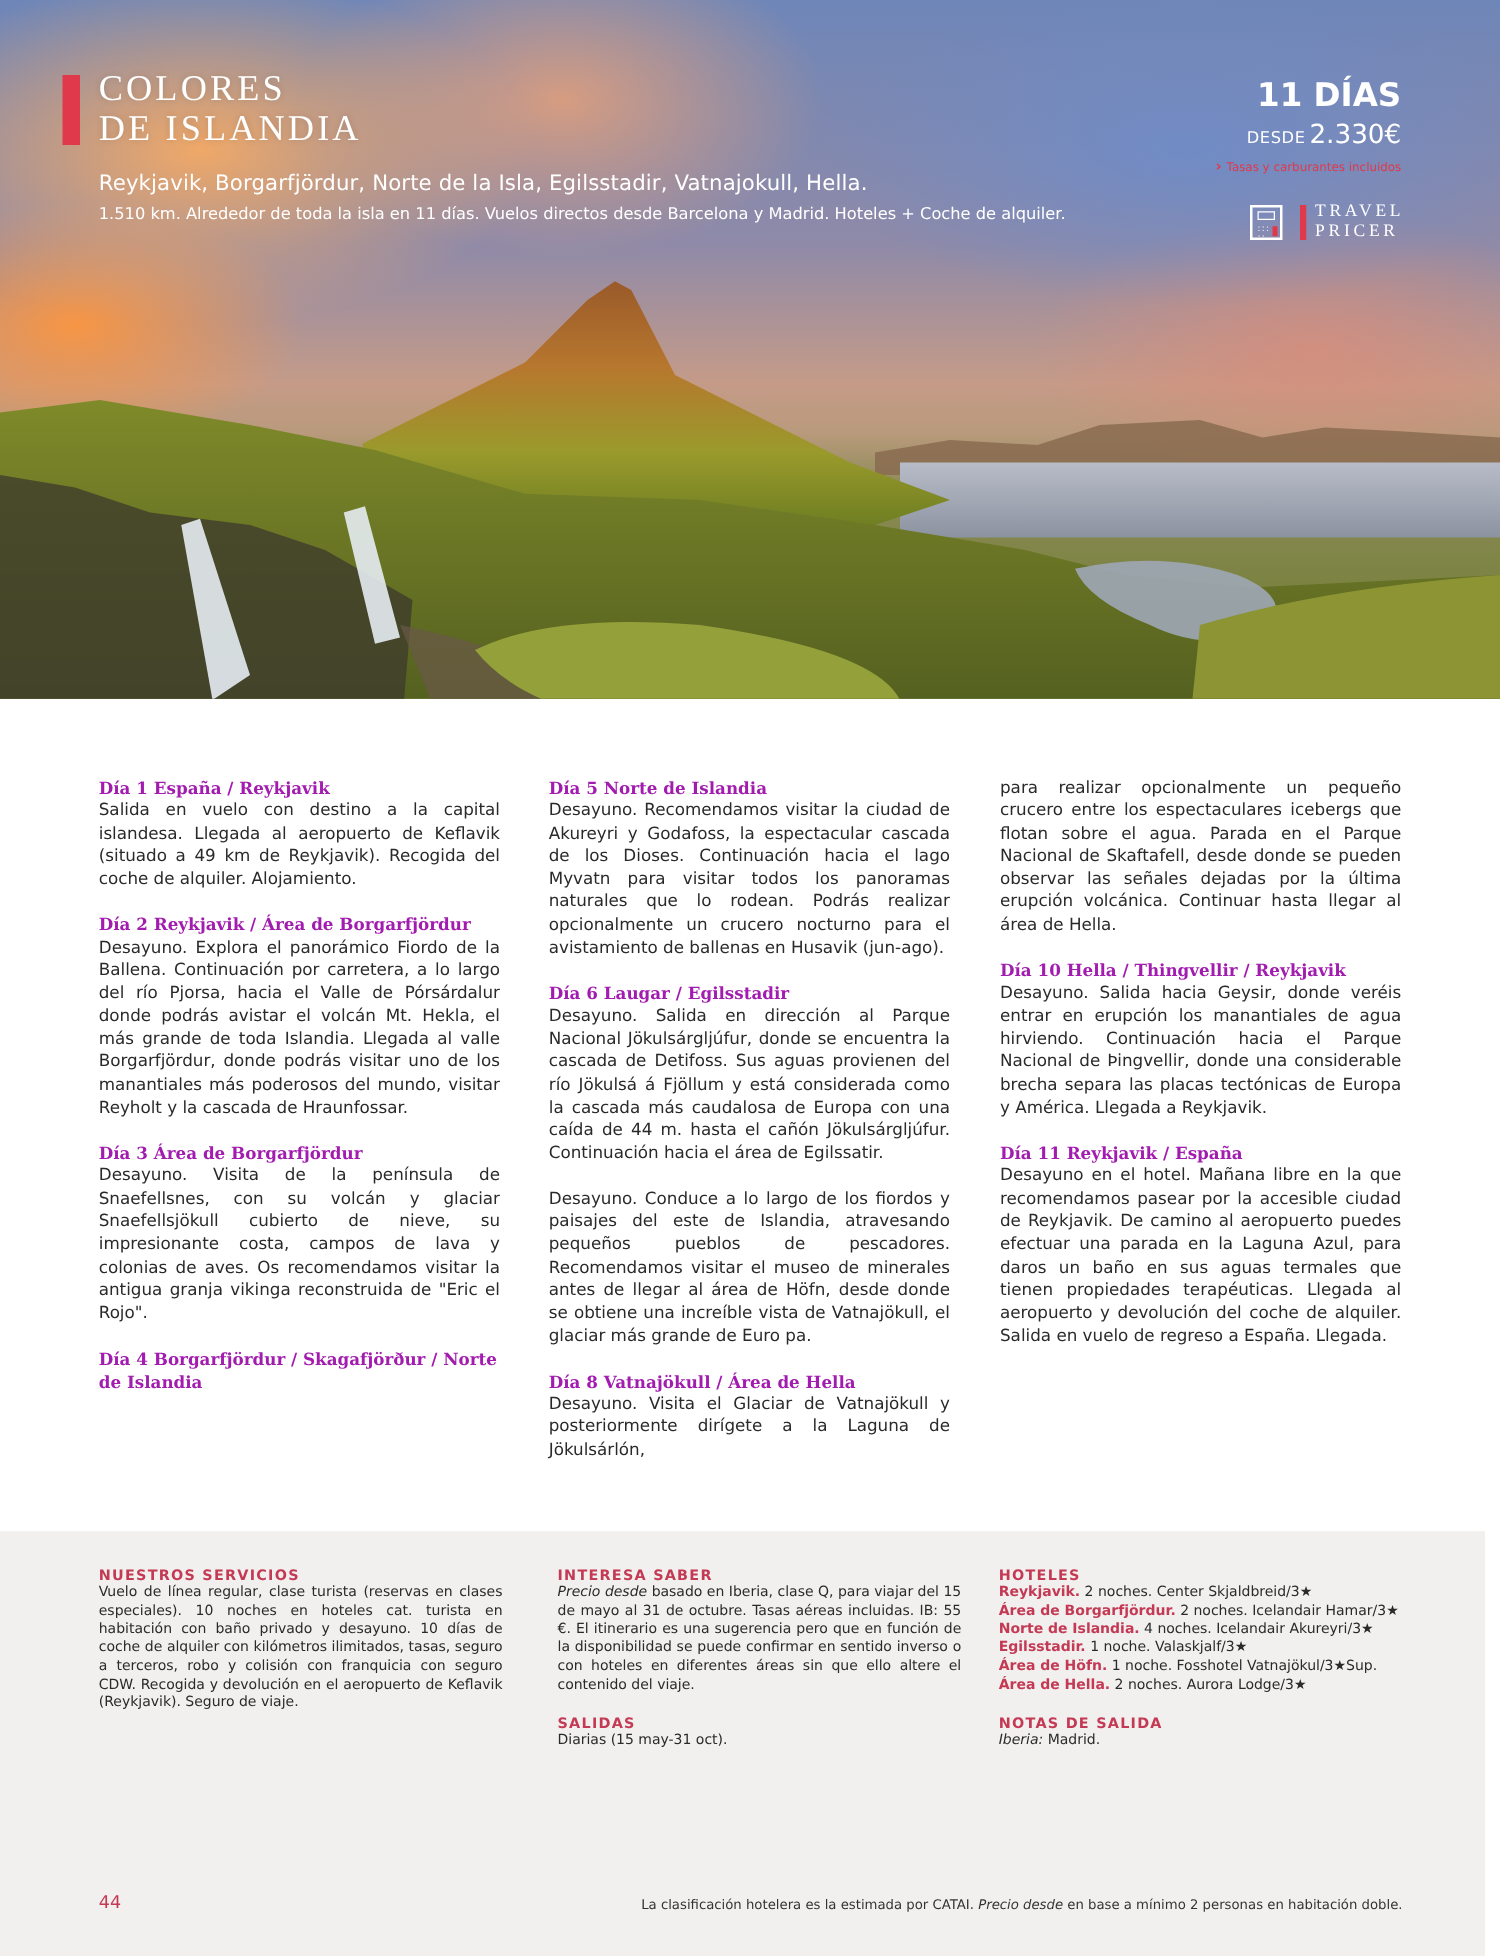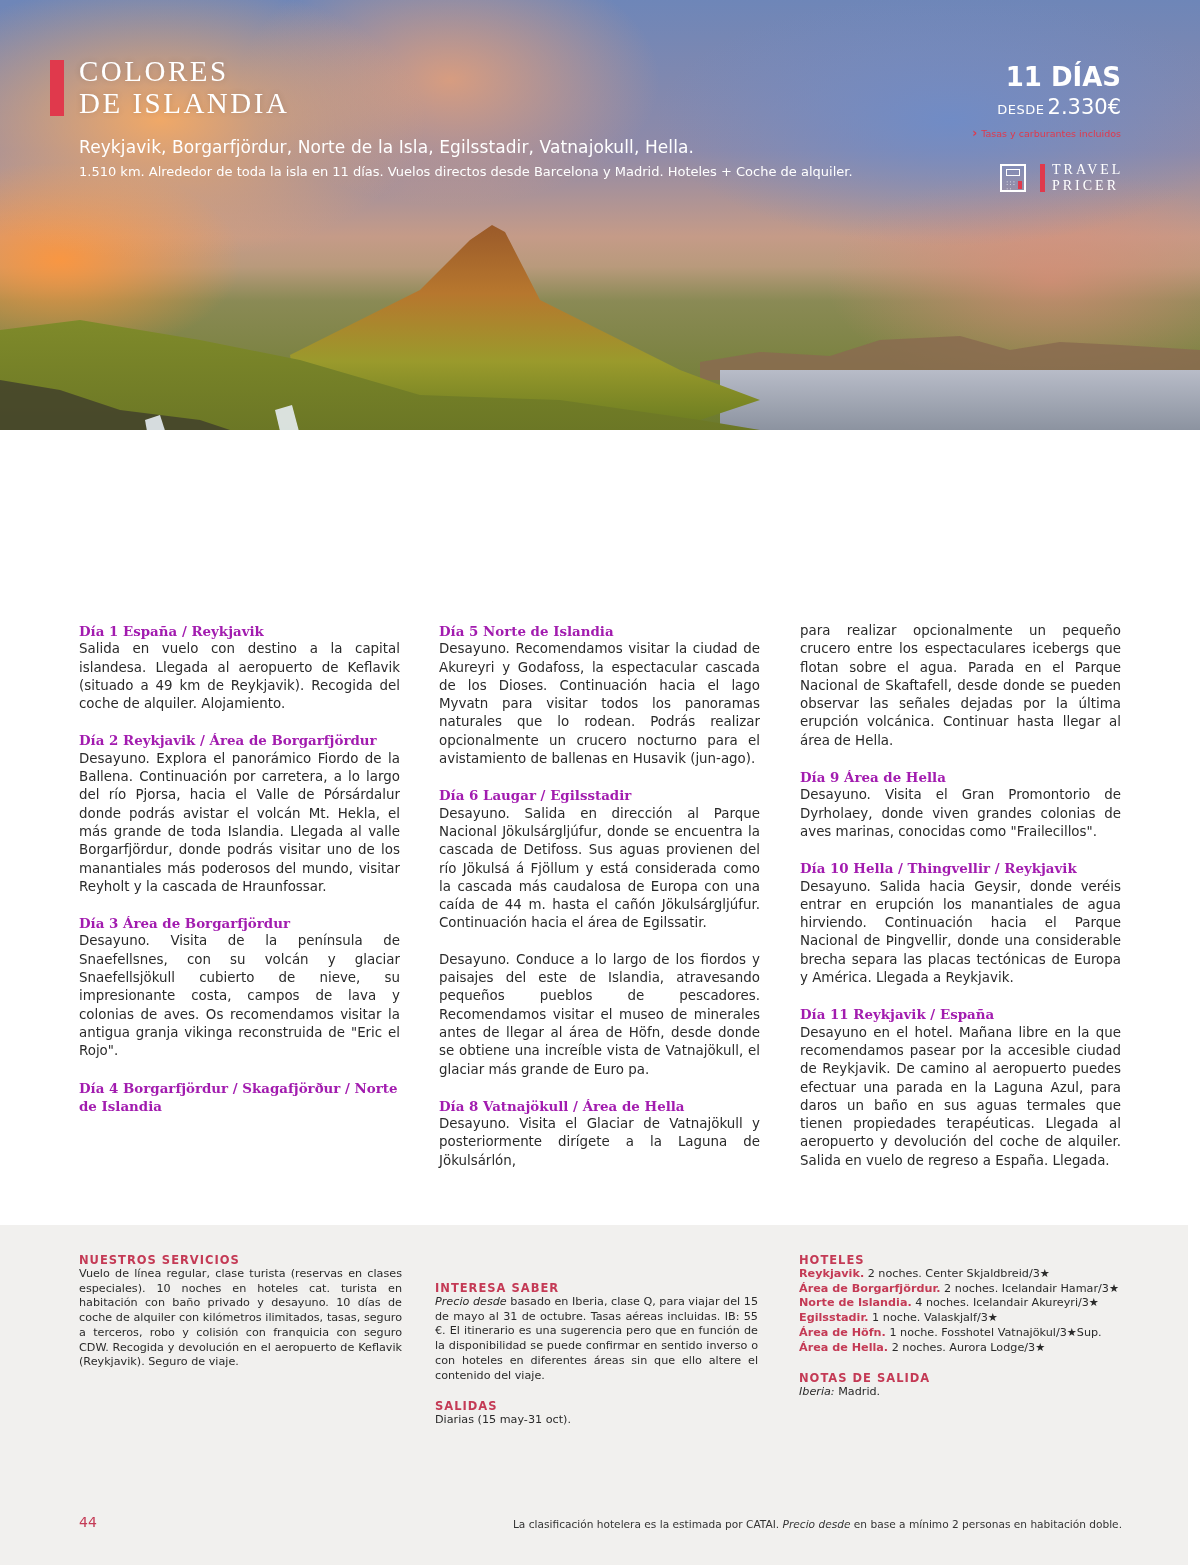--- a/index.html
+++ b/index.html
@@ -1,21 +1,21 @@
 <!DOCTYPE html>
 <html><head>
 <meta charset="utf-8">
 <style>
   * { margin: 0; padding: 0; box-sizing: border-box; }
   html, body { width: 1200px; height: 1565px; background: #ffffff; }
   body { font-family: "DejaVu Sans", sans-serif; color: #222; position: relative; overflow: hidden; }
 
   
   .hero {
-    position: absolute; left: 0; top: 0; width: 1200px; height: 430px; overflow: hidden;
+    position: absolute; left: 0; top: 0; width: 1200px; height: 559px; overflow: hidden;
     background:
       radial-gradient(ellipse 380px 200px at 160px 120px, rgba(245,170,100,0.95), rgba(245,170,100,0) 70%),
       radial-gradient(ellipse 300px 180px at 450px 80px, rgba(230,160,120,0.85), rgba(230,160,120,0) 70%),
       radial-gradient(ellipse 260px 140px at 60px 260px, rgba(255,150,60,0.9), rgba(255,150,60,0) 70%),
       radial-gradient(ellipse 420px 180px at 950px 120px, rgba(110,140,200,0.9), rgba(110,140,200,0) 70%),
       radial-gradient(ellipse 320px 160px at 1050px 280px, rgba(220,140,120,0.7), rgba(220,140,120,0) 70%),
       linear-gradient(180deg, #6e86b8 0%, #8f8aa8 35%, #c59b88 55%, #b99a7c 62%, #8a8a55 70%, #6b7a2c 100%);
   }
   .hero svg.landscape { position: absolute; left: 0; top: 0; }
 
@@ -61,21 +61,21 @@
   .day { margin-bottom: 18px; }
   .day h3 {
     font-family: "DejaVu Serif", serif; font-weight: bold; font-size: 13.4px; color: #a21caf; line-height: 18.3px; text-align: left;
   }
   .day p { hyphens: manual; }
 
   
   .info { position: absolute; left: 0; top: 1225px; width: 1188px; height: 340px; background: #f1f0ee; }
   .icol { position: absolute; top: 28px; width: 323px; font-size: 11.2px; line-height: 14.7px; color: #2a2a2a; }
   .icol.i1 { left: 79px; text-align: justify; }
-  .icol.i2 { left: 435px; text-align: justify; margin-top: 28px; }
+  .icol.i2 { left: 446px; text-align: justify; }
   .icol.i3 { left: 799px; }
   .icol h4 { font-size: 11.5px; color: #c43a55; letter-spacing: 1px; font-weight: bold; line-height: 14px; }
   .icol .gap { height: 16px; }
   .hotel .place { color: #c43a55; font-weight: bold; }
   .italic { font-style: italic; }
   .page-num { position: absolute; left: 79px; top: 1514px; color: #c43a55; font-size: 14px; }
   .footnote { position: absolute; right: 78px; top: 1518px; font-size: 10.6px; color: #333; }
 </style>
 </head>
 <body>
@@ -184,24 +184,20 @@
       <h3>Día 8 Vatnajökull / Área de Hella</h3>
       <p>Desayuno. Visita el Glaciar de Vatnajökull y posteriormente dirígete a la Laguna de Jökulsárlón,</p>
     </div>
   </div>
 
   <div class="col c3">
     <div class="day">
       <p>para realizar opcionalmente un pequeño crucero entre los espectaculares icebergs que flotan sobre el agua. Parada en el Parque Nacional de Skaftafell, desde donde se pueden observar las señales dejadas por la última erupción volcánica. Continuar hasta llegar al área de Hella.</p>
     </div>
     <div class="day">
-      <h3>Día 9 Área de Hella</h3>
-      <p>Desayuno. Visita el Gran Promontorio de Dyrholaey, donde viven grandes colonias de aves marinas, conocidas como "Frailecillos".</p>
-    </div>
-    <div class="day">
       <h3>Día 10 Hella / Thingvellir / Reykjavik</h3>
       <p>Desayuno. Salida hacia Geysir, donde veréis entrar en erupción los manantiales de agua hirviendo. Continuación hacia el Parque Nacional de Þingvellir, donde una considerable brecha separa las placas tectónicas de Europa y América. Llegada a Reykjavik.</p>
     </div>
     <div class="day">
       <h3>Día 11 Reykjavik / España</h3>
       <p>Desayuno en el hotel. Mañana libre en la que recomendamos pasear por la accesible ciudad de Reykjavik. De camino al aeropuerto puedes efectuar una parada en la Laguna Azul, para daros un baño en sus aguas termales que tienen propiedades terapéuticas. Llegada al aeropuerto y devolución del coche de alquiler. Salida en vuelo de regreso a España. Llegada.</p>
     </div>
   </div>
 </div>
 

